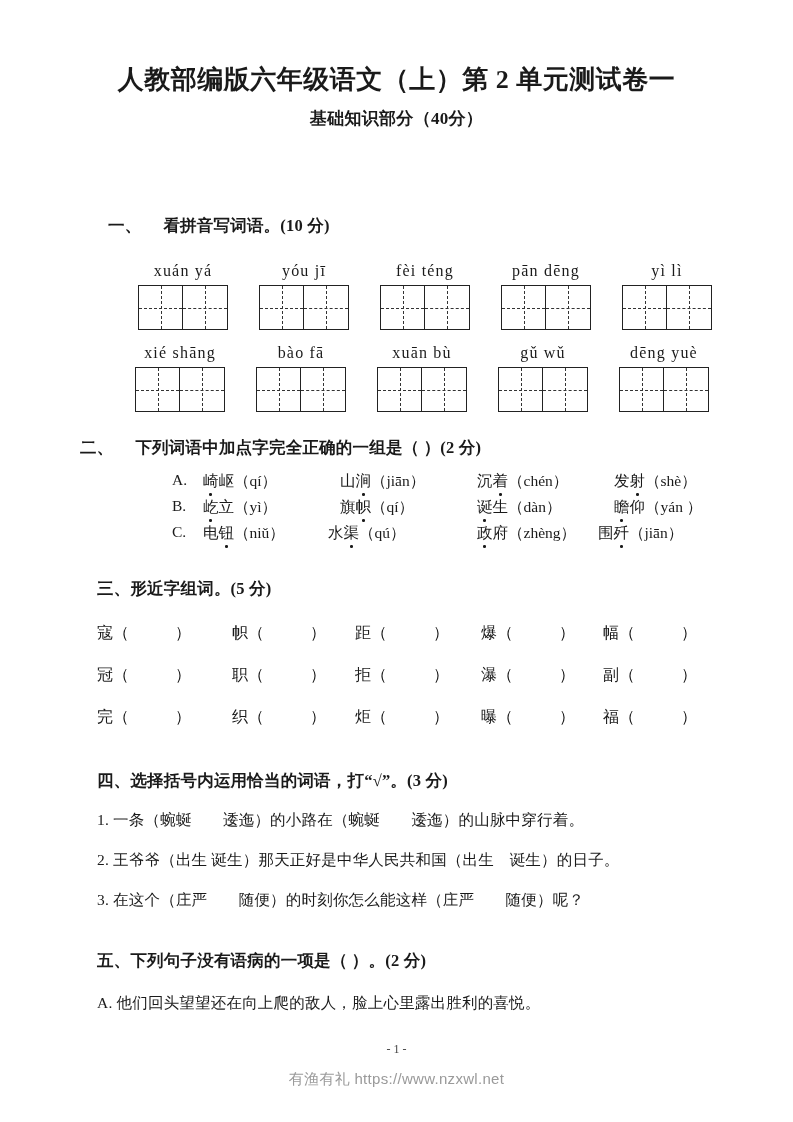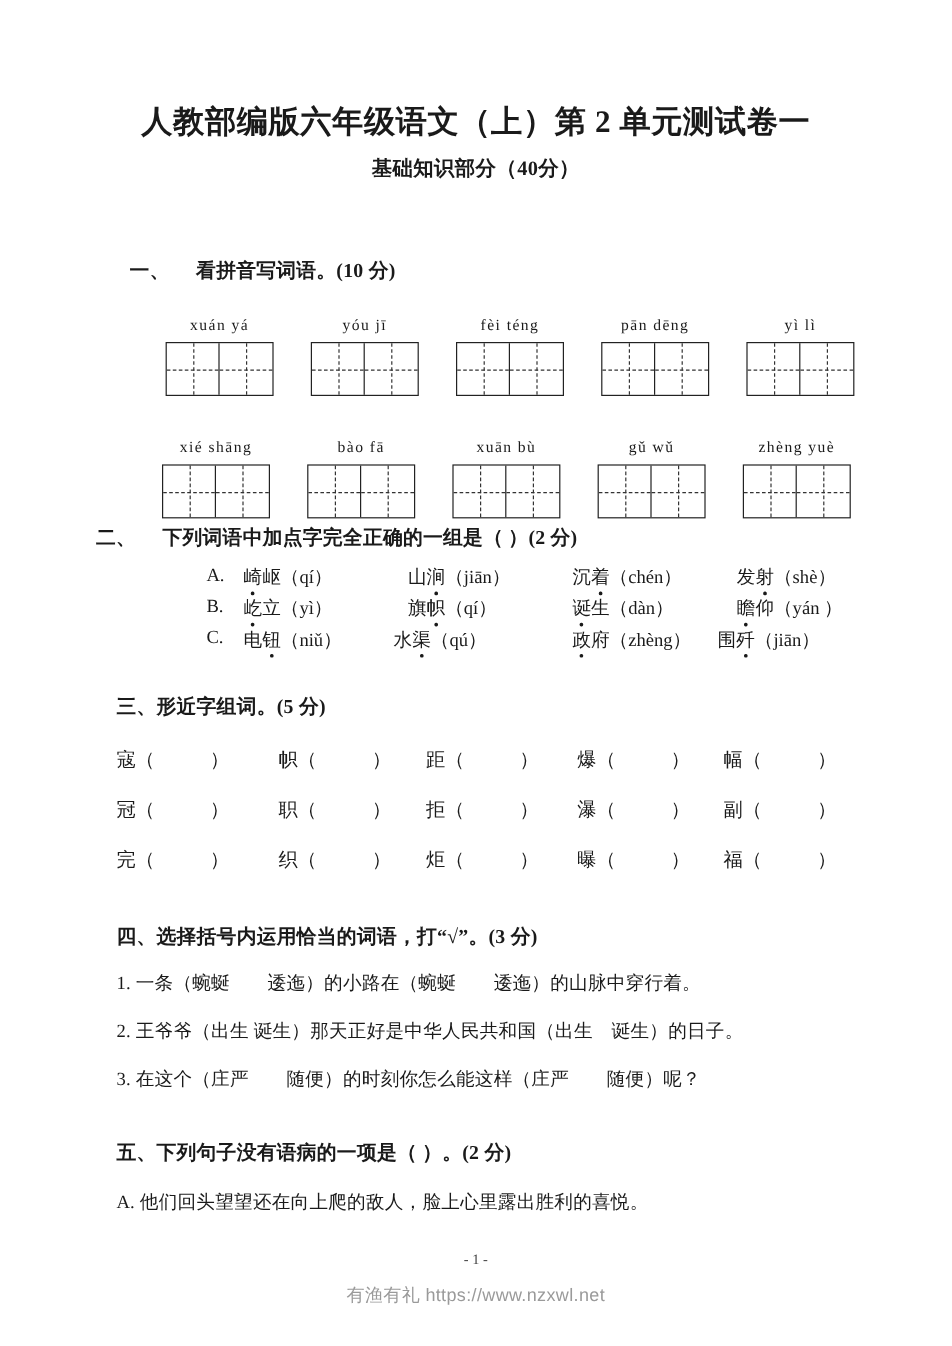--- a/index.html
+++ b/index.html
@@ -22,21 +22,21 @@
     height: 1122px;
   }
 
   
   .title {
     text-align: center;
     font-size: 26px;
     font-weight: bold;
     letter-spacing: 0.5px;
     margin: 0;
-    padding-top: 86px;
+    padding-top: 64px;
     line-height: 1.2;
   }
   .subtitle {
     text-align: center;
     font-size: 17px;
     font-weight: bold;
     margin: 0;
     padding-top: 12px;
     letter-spacing: 0.3px;
   }
@@ -55,21 +55,21 @@
     position: relative;
     height: 78px;
   }
   .py-item {
     position: absolute;
     top: 0;
     width: 110px;
     text-align: center;
   }
   .py-text {
-    font-size: 13px;
+    font-size: 16px;
     font-family: "Liberation Serif", "DejaVu Serif", serif;
     letter-spacing: 1.2px;
     height: 20px;
     line-height: 20px;
     white-space: nowrap;
   }
   .tzg {
     position: relative;
     margin: 4px auto 0;
     width: 90px;
@@ -218,21 +218,21 @@
       </div>
       <div class="py-item" style="left:612px;">
         <div class="py-text">yì lì</div>
         <div class="tzg">
             <div class="cell"></div>
             <div class="cell"></div>
           </div>
       </div>
     </div>
 
-    <div class="pinyin-row" style="margin-top:24px;">
+    <div class="pinyin-row" style="margin-top:4px;">
       <div class="py-item" style="left:125px;">
         <div class="py-text">xié shāng</div>
         <div class="tzg">
             <div class="cell"></div>
             <div class="cell"></div>
           </div>
       </div>
       <div class="py-item" style="left:246px;">
         <div class="py-text">bào fā</div>
         <div class="tzg">
@@ -248,21 +248,21 @@
           </div>
       </div>
       <div class="py-item" style="left:488px;">
         <div class="py-text">gǔ wǔ</div>
         <div class="tzg">
             <div class="cell"></div>
             <div class="cell"></div>
           </div>
       </div>
       <div class="py-item" style="left:609px;">
-        <div class="py-text">zhèng yuè</div>
+        <div class="py-text">dēng yuè</div>
         <div class="tzg">
             <div class="cell"></div>
             <div class="cell"></div>
           </div>
       </div>
     </div>
   </div>
 
   <div class="section" style="top:437px;">
     <div class="sec-head" style="padding-left:80px;">

